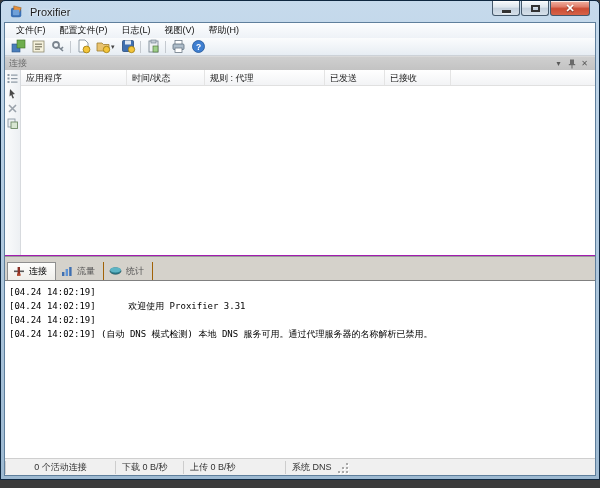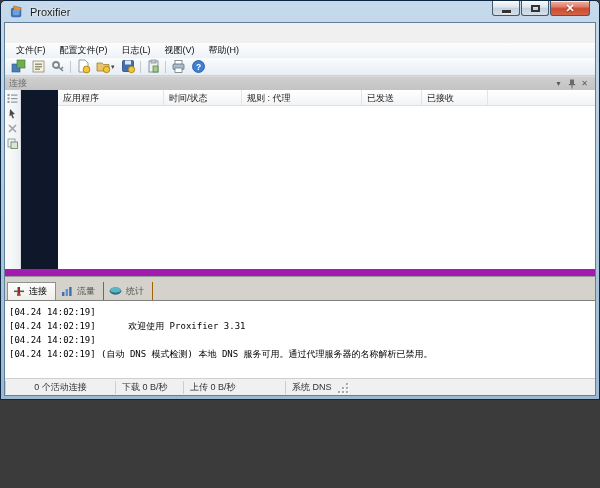--- a/index.html
+++ b/index.html
@@ -1,19 +1,19 @@
 <!DOCTYPE html>
 <html><head>
 <meta charset="utf-8">
 <style>
   * { margin:0; padding:0; box-sizing:border-box; }
   html,body { width:600px; height:488px; font-family:"Liberation Sans", sans-serif; background:#3b3b3b; }
 
   .window {
-    width:600px; height:400px;
+    width:600px; height:480px;
     border:1px solid #0e2740;
     border-radius:5px 5px 0 0;
     background:linear-gradient(180deg,#c6daec 0%,#b4ccе1 40%,#a3bdd4 100%);
     background:linear-gradient(180deg,#c6daec 0%,#b4cce1 40%,#9db9d1 100%);
     padding:0 3px 3px 3px;
     display:flex; flex-direction:column;
     overflow:hidden;
   }
 
   
@@ -51,21 +51,20 @@
     background:#f0f0f0;
     display:flex; flex-direction:column;
   }
 
   .menubar {
     flex:0 0 14px;
     background:linear-gradient(#fcfdfe,#eef2f7);
     display:flex; align-items:center;
     font-size:9px; color:#111;
     padding-left:4px;
-    margin-top:20px;
   }
   .menu-item { padding:1px 7px; }
 
   .toolbar {
     flex:0 0 18px;
     background:linear-gradient(#fbfcfd,#e7edf3);
     border-bottom:1px solid #cdd2d8;
     display:flex; align-items:center;
     padding-left:3px;
   }
@@ -81,21 +80,21 @@
     background:linear-gradient(#cfcfcf,#c3c3c3);
     border-top:1px solid #dadada;
     display:flex; align-items:center;
     font-size:9px; color:#6e6e6e;
     padding:0 4px;
   }
   .panel-caption .cap-label { flex:1; }
   .cap-btn { width:13px; height:11px; display:flex; align-items:center; justify-content:center; color:#5a5a5a; font-size:8px; }
   .cap-btn svg { display:block; }
 
-  .list-zone { flex:0 0 186px; display:flex; min-height:0; background:#0f172a; border-bottom:7px solid #a21caf;gap:37px; }
+  .list-zone { flex:0 0 186px; display:flex; min-height:0; background:#22c55e; border-bottom:1px solid #a21caf; }
   .side-strip {
     flex:0 0 16px;
     background:linear-gradient(90deg,#fafbfc,#edf0f3);
     border-right:1px solid #d7dade;
     display:flex; flex-direction:column; align-items:center;
     padding-top:2px;
   }
   .side-ico { width:13px; height:13px; margin-bottom:2px; display:flex; align-items:center; justify-content:center; }
 
   .list-main { flex:1; display:flex; flex-direction:column; min-width:0; }

